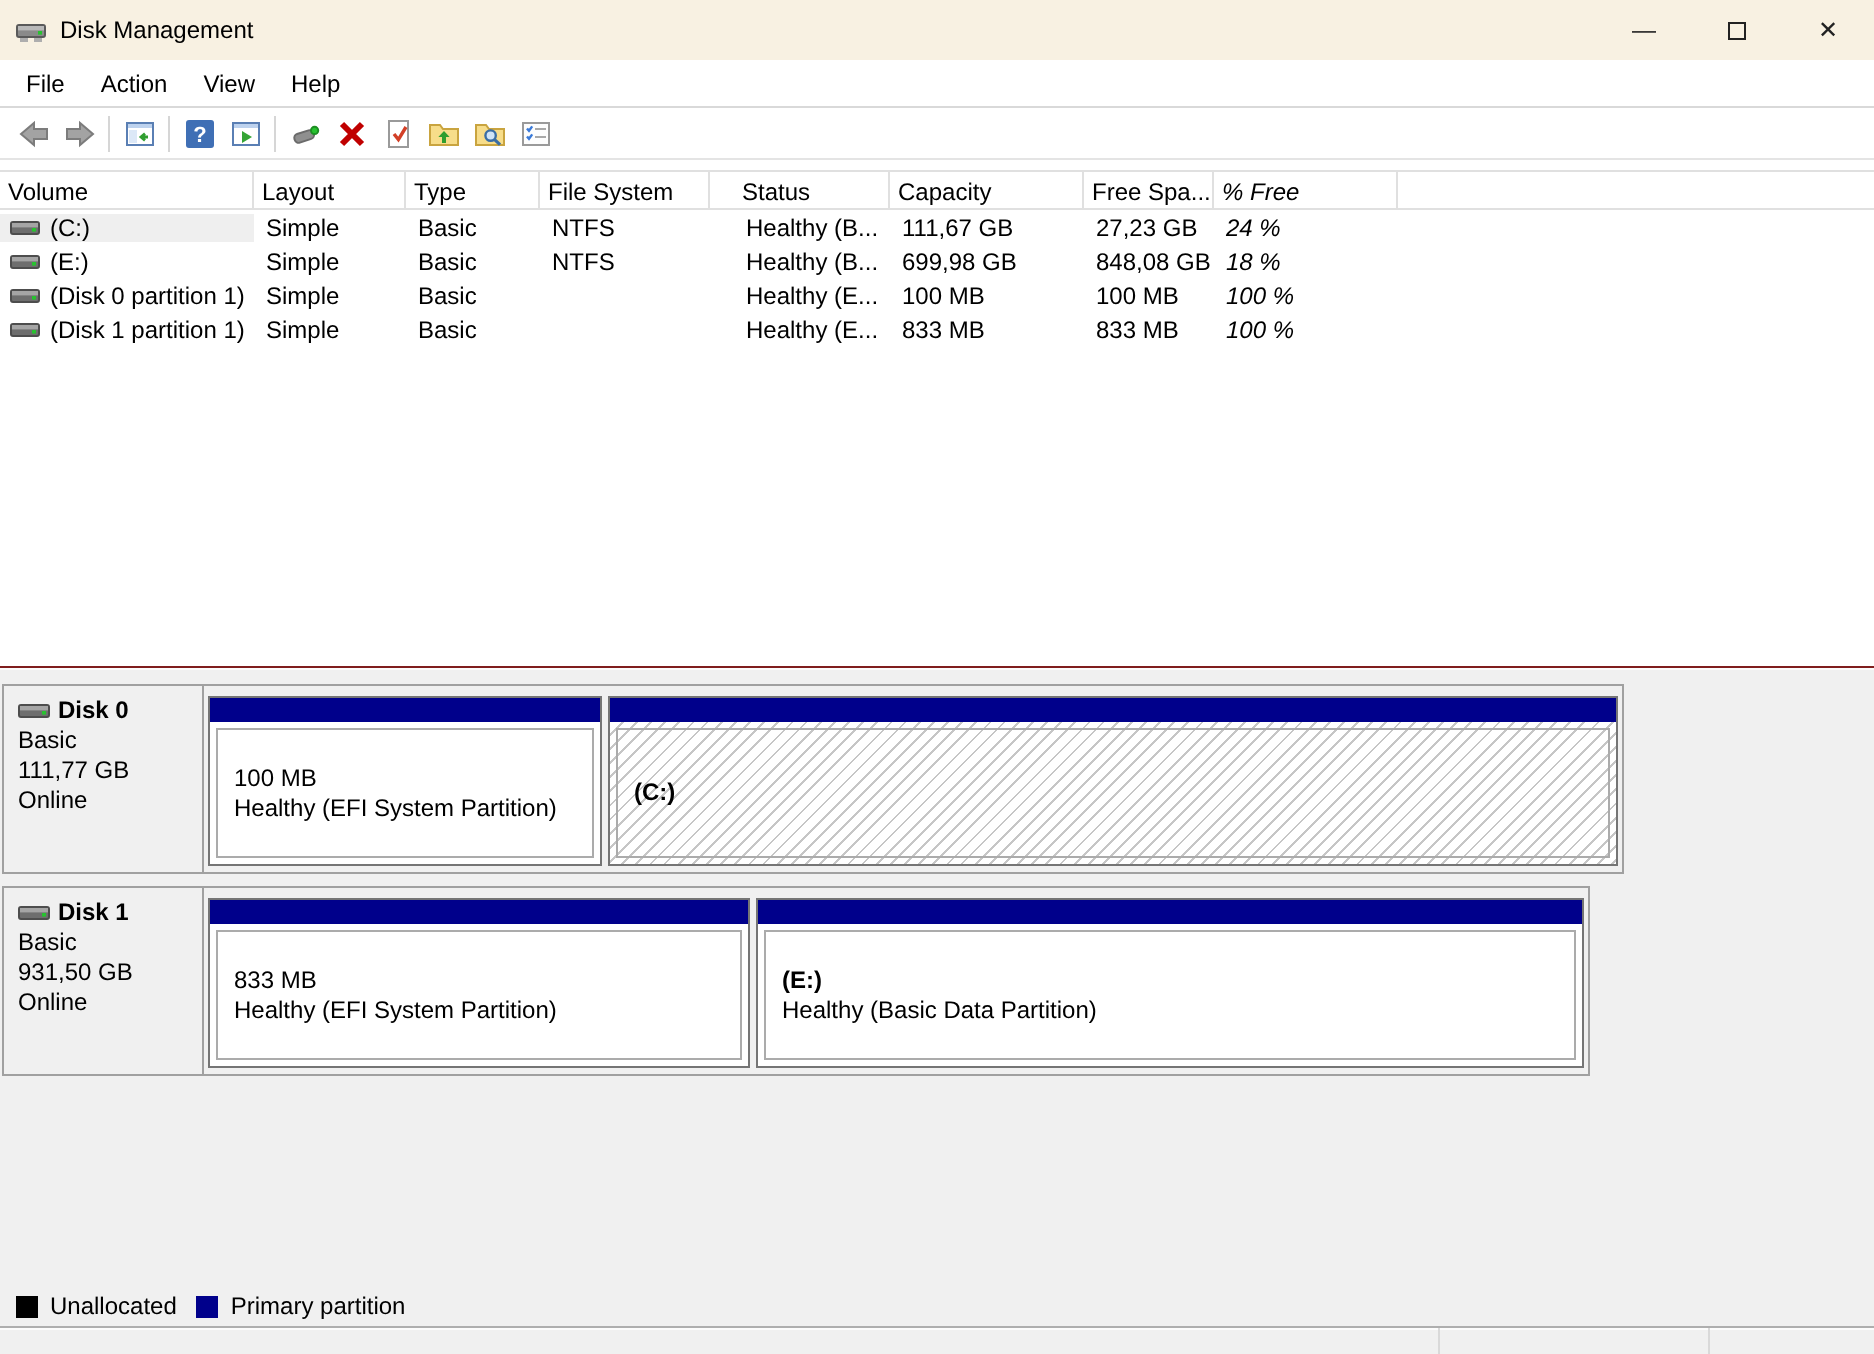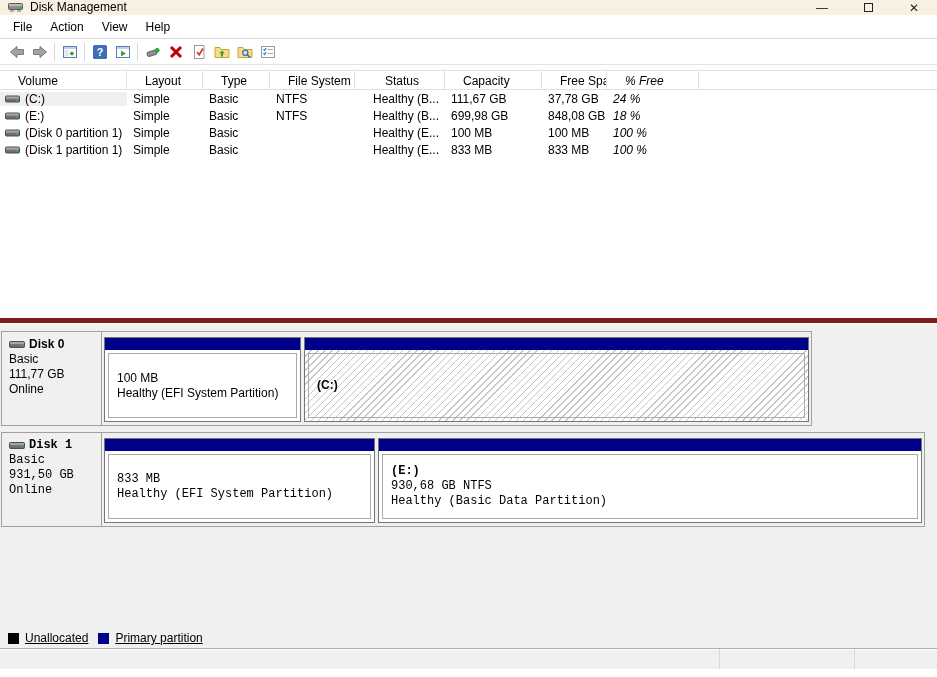--- a/index.html
+++ b/index.html
@@ -4,21 +4,21 @@
 <style>
   * { box-sizing: border-box; margin: 0; padding: 0; }
   html,body { width: 937px; height: 677px; overflow: hidden; }
   body {
     font-family: "Liberation Sans", sans-serif;
     font-size: 12px; color: #000; background: #fff;
     display: flex; flex-direction: column;
   }
 
   
-  .titlebar { height: 15px; background: #F8F1E2; display: flex; flex: none; }
+  .titlebar { height: 30px; background: #F8F1E2; display: flex; align-items: center; flex: none; }
   .titlebar .app-icon { margin: 0 6px 0 8px; display: flex; }
   .titlebar .title { font-size: 12px; }
   .caption-buttons { margin-left: auto; display: flex; height: 100%; }
   .cap-btn { width: 46px; display: flex; align-items: center; justify-content: center;
              font-size: 12px; color: #222; cursor: default; }
   .cap-btn.max span { width: 9px; height: 9px; border: 1px solid #222; display: block; }
 
   
   .menubar { height: 24px; background: #fff; display: flex; align-items: center;
              padding-left: 4px; border-bottom: 1px solid #d9d9d9; flex: none; }
@@ -26,54 +26,54 @@
 
   
   .toolbar { height: 26px; background: #fff; display: flex; align-items: center;
              padding-left: 5px; border-bottom: 1px solid #e4e4e4; flex: none; }
   .tb-btn { width: 23px; height: 22px; display: flex; align-items: center; justify-content: center; }
   .tb-sep { width: 1px; height: 18px; background: #d6d6d6; margin: 0 3px; }
 
   
   .listview { height: 253px; background: #fff; padding-top: 5px; flex: none; }
   .lv-header { display: flex; height: 20px; border-top: 1px solid #e0e0e0; border-bottom: 1px solid #e0e0e0; }
-  .lv-h { padding: 3px 0 0 18px; border-right: 1px solid #e0e0e0; white-space: nowrap; overflow: hidden; }
+  .lv-h { padding: 3px 0 0 4px; border-right: 1px solid #e0e0e0; white-space: nowrap; overflow: hidden; }
   .c-vol { width: 127px; } .c-lay { width: 76px; } .c-typ { width: 67px; }
   .c-fs  { width: 85px; }  .c-sta { width: 78px; margin-left: 12px; } .c-cap { width: 97px; }
   .c-fre { width: 65px; }  .c-pct { width: 92px; font-style: italic; } .c-fil { flex: 1; border-right: none; }
   .lv-row { display: flex; height: 17px; align-items: center; }
   .lv-c { padding-left: 6px; white-space: nowrap; overflow: hidden; }
   .vol-cell { display: flex; align-items: center; gap: 5px; padding-left: 5px; }
   .vol-cell.sel { background: #efefef; }
 
   
-  .graph { height: 310px; background: #f0f0f0; border-top: 5px solid #7f1d1d;
+  .graph { height: 310px; background: #f0f0f0; border-top: 1px solid #7f1d1d;
            box-shadow: inset 0 1px 0 #fbfbfb; padding-top: 8px; flex: none; }
   .diskband { display: flex; border: 1px solid #a0a0a0; background: #f0f0f0; height: 95px; margin-left: 1px; }
   .diskband.d0 { width: 811px; margin-bottom: 6px; }
-  .diskband.d1 { width: 924px; font-family: Liberation Mono, monospace; }
+  .diskband.d1 { width: 794px; }
   .diskinfo { width: 100px; flex: none; border-right: 1px solid #a0a0a0; padding: 5px 2px 0 7px; }
   .diskinfo .dtitle { font-weight: bold; display: flex; align-items: center; gap: 4px; margin-bottom: 1px; }
   .diskinfo .dline { line-height: 15px; }
   .parts { flex: 1; display: flex; gap: 3px; padding: 5px 2px 3px 2px; }
   .part { border: 1px solid #757575; background: #fff; display: flex; flex-direction: column; }
   .pstrip { height: 12px; background: #00008B; flex: none; }
   .pbody { flex: 1; padding: 3px; background: #fff; }
   .part.selected .pbody {
     background-image: repeating-linear-gradient(135deg, #fff 0 4px, #c6c6c6 4px 5px);
   }
   .pinner { height: 100%; border: 1px solid #ababab; display: flex; flex-direction: column;
             justify-content: center; padding-left: 8px; background: transparent; }
   .pline { line-height: 15px; white-space: nowrap; }
   .pl-title { font-weight: bold; }
   .pline:empty { display: none; }
 
   
   .legend { height: 20px; background: #f0f0f0; display: flex; align-items: center;
-            gap: 10px; padding-left: 8px; flex: none; text-decoration: underline; }
+            gap: 10px; padding-left: 8px; flex: none; }
   .legend-item { display: flex; align-items: center; gap: 6px; }
   .swatch { width: 11px; height: 11px; flex: none; }
 
   
   .statusbar { height: 21px; background: #f0f0f0; border-top: 1px solid #aeaeae;
                box-shadow: inset 0 1px 0 #fcfcfc; display: flex; flex: none; }
   .sb-cell { border-right: 1px solid #d9d9d9; height: 100%; }
   .sb-1 { width: 720px; } .sb-2 { width: 135px; } .sb-3 { flex: 1; border-right: none; }
 
   svg { display: block; }
@@ -205,21 +205,21 @@
         <rect x="1" y="2.5" width="13" height="2.2" fill="#a5a5a5"></rect>
         <rect x="11" y="5" width="2" height="1.8" fill="#27c22f"></rect>
       </svg>
       <span>(C:)</span>
     </div>
     <div class="lv-c c-lay">Simple</div>
     <div class="lv-c c-typ">Basic</div>
     <div class="lv-c c-fs">NTFS</div>
     <div class="lv-c c-sta">Healthy (B...</div>
     <div class="lv-c c-cap">111,67 GB</div>
-    <div class="lv-c c-fre">37,78 GB</div>
+    <div class="lv-c c-fre">27,23 GB</div>
     <div class="lv-c c-pct">24 %</div>
   </div>
 
   <div class="lv-row">
     <div class="lv-c c-vol vol-cell">
       <svg width="15" height="10" viewBox="0 0 15 10">
         <rect x="0.5" y="2" width="14" height="6" rx="1" fill="#6e6e6e" stroke="#4d4d4d"></rect>
         <rect x="1" y="2.5" width="13" height="2.2" fill="#a5a5a5"></rect>
         <rect x="11" y="5" width="2" height="1.8" fill="#27c22f"></rect>
       </svg>
@@ -332,21 +332,20 @@
           <div class="pline">833 MB</div>
           <div class="pline">Healthy (EFI System Partition)</div>
         </div>
           </div>
       </div>
       <div class="part" style="flex:1;">
         <div class="pstrip"></div>
         <div class="pbody">
             <div class="pinner">
           <div class="pline pl-title">(E:)</div>
-          <div class="pline">930,68 GB NTFS</div>
           <div class="pline">Healthy (Basic Data Partition)</div>
         </div>
           </div>
       </div>
     </div>
   </div>
 </div>
 
 <div class="legend">
   <div class="legend-item">

